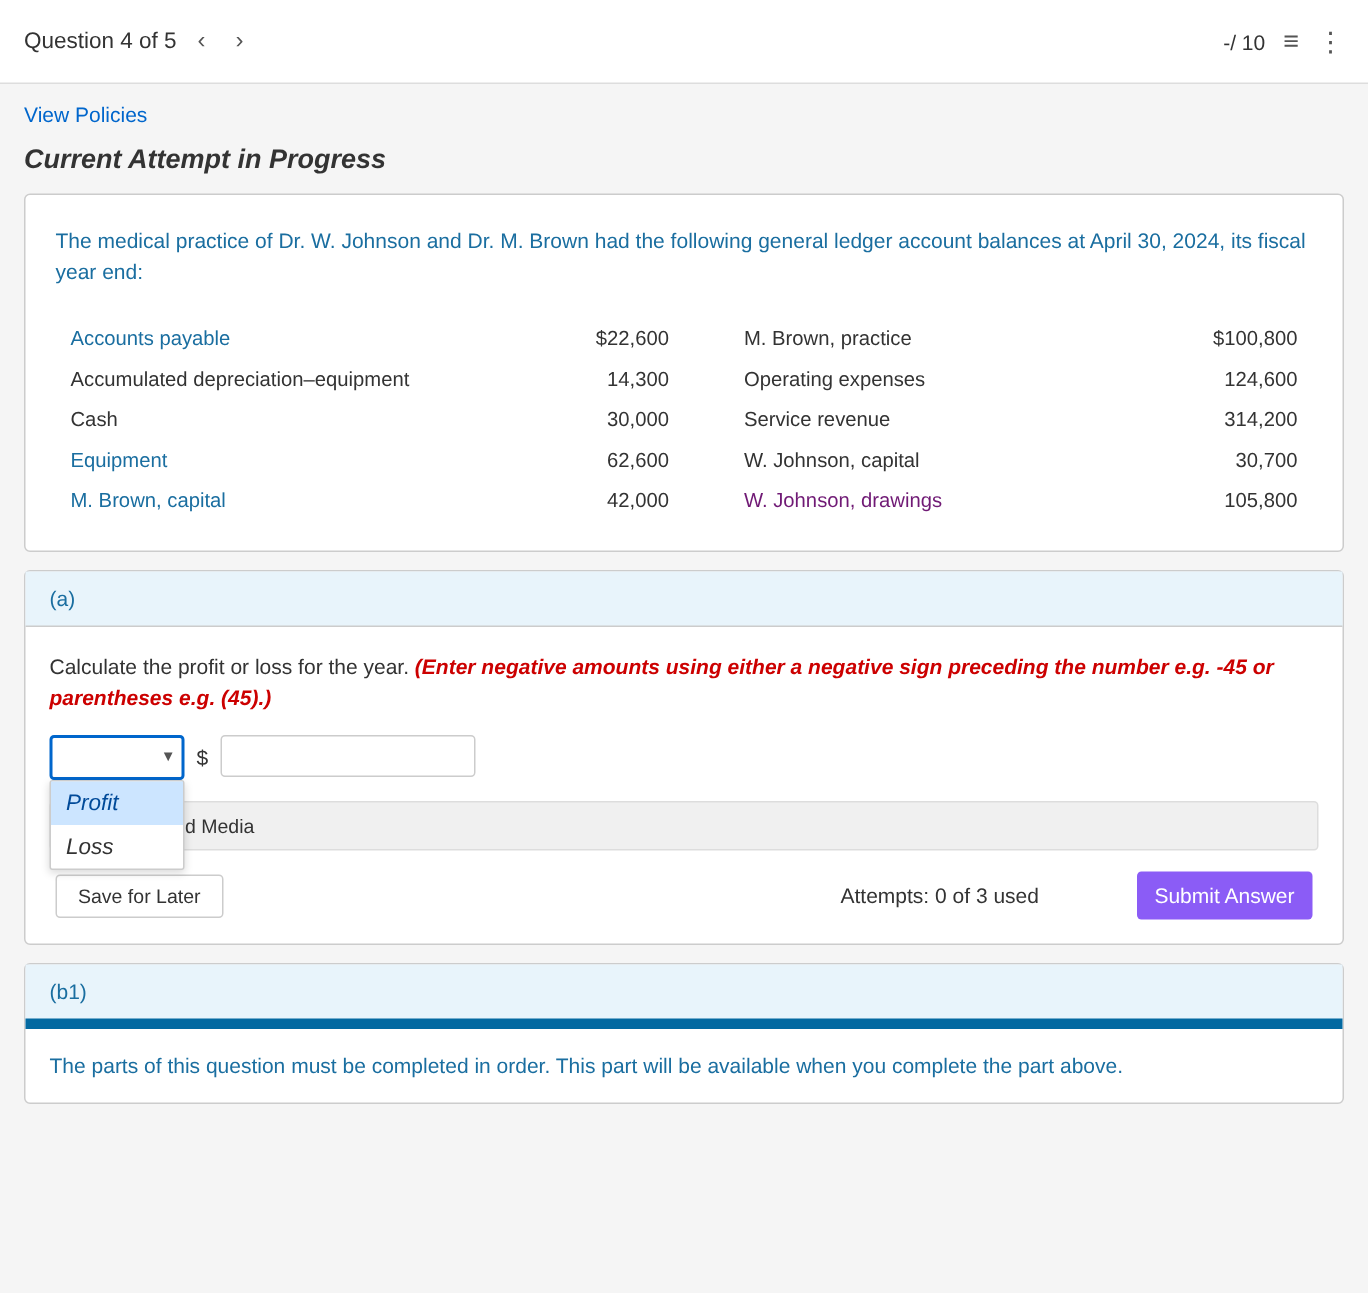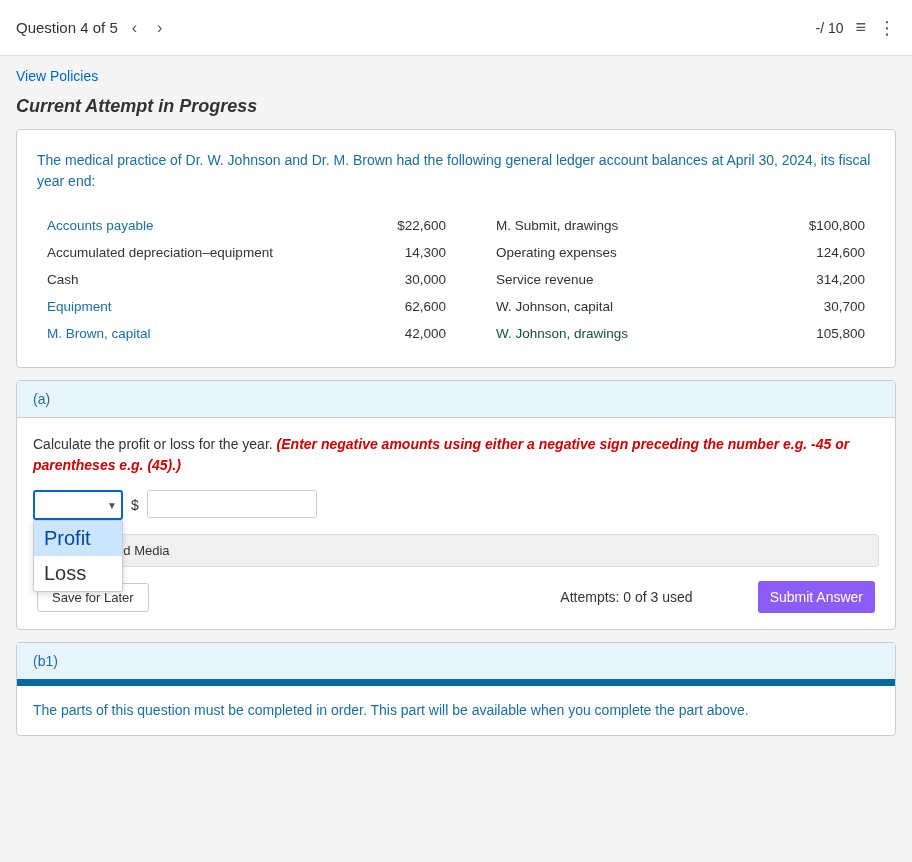--- a/index.html
+++ b/index.html
@@ -199,23 +199,24 @@
       left: 0;
       background: #fff;
       border: 1px solid #ccc;
       border-radius: 2px;
       z-index: 100;
       min-width: 90px;
       box-shadow: 0 2px 6px rgba(0,0,0,0.15);
     }
     .dropdown-menu-item {
       padding: 6px 10px;
-      font-size: 20px;
-      cursor: pointer;
-      color: #333;
+      font-size: 15px;
+      cursor: pointer;
+      color: #333;
+      font-style: italic;
     }
     .dropdown-menu-item:hover,
     .dropdown-menu-item.selected {
       background: #cce5ff;
       color: #004a99;
     }
 
     .dollar-sign {
       font-size: 14px;
       padding-top: 7px;
@@ -332,21 +333,21 @@
 
   
   <div class="question-box">
     <div class="question-text">The medical practice of Dr. W. Johnson and Dr. M. Brown had the following general ledger account balances at April 30, 2024, its fiscal year end:</div>
 
     <table class="accounts-table">
       <tbody id="accounts-tbody">
       <tr>
       <td class="account-name " style="color: #1a6ea0">Accounts payable</td>
       <td class="amount">$22,600</td>
-      <td class="account-name-right" style="color: #333">M. Submit, drawings</td>
+      <td class="account-name-right" style="color: #333">M. Brown, practice</td>
       <td class="amount-right">$100,800</td>
     </tr>
           <tr>
       <td class="account-name plain-name" style="color: #333">Accumulated depreciation–equipment</td>
       <td class="amount">14,300</td>
       <td class="account-name-right" style="color: #333">Operating expenses</td>
       <td class="amount-right">124,600</td>
     </tr>
           <tr>
       <td class="account-name plain-name" style="color: #333">Cash</td>
@@ -356,21 +357,21 @@
     </tr>
           <tr>
       <td class="account-name " style="color: #1a6ea0">Equipment</td>
       <td class="amount">62,600</td>
       <td class="account-name-right" style="color: #333">W. Johnson, capital</td>
       <td class="amount-right">30,700</td>
     </tr>
           <tr>
       <td class="account-name " style="color: #1a6ea0">M. Brown, capital</td>
       <td class="amount">42,000</td>
-      <td class="account-name-right" style="color: #14532d">W. Johnson, drawings</td>
+      <td class="account-name-right" style="color: #701a75">W. Johnson, drawings</td>
       <td class="amount-right">105,800</td>
     </tr>
         </tbody>
     </table>
   </div>
 
   
   <div class="part-section">
     <div class="part-header">(a)</div>
     <div class="part-body">

